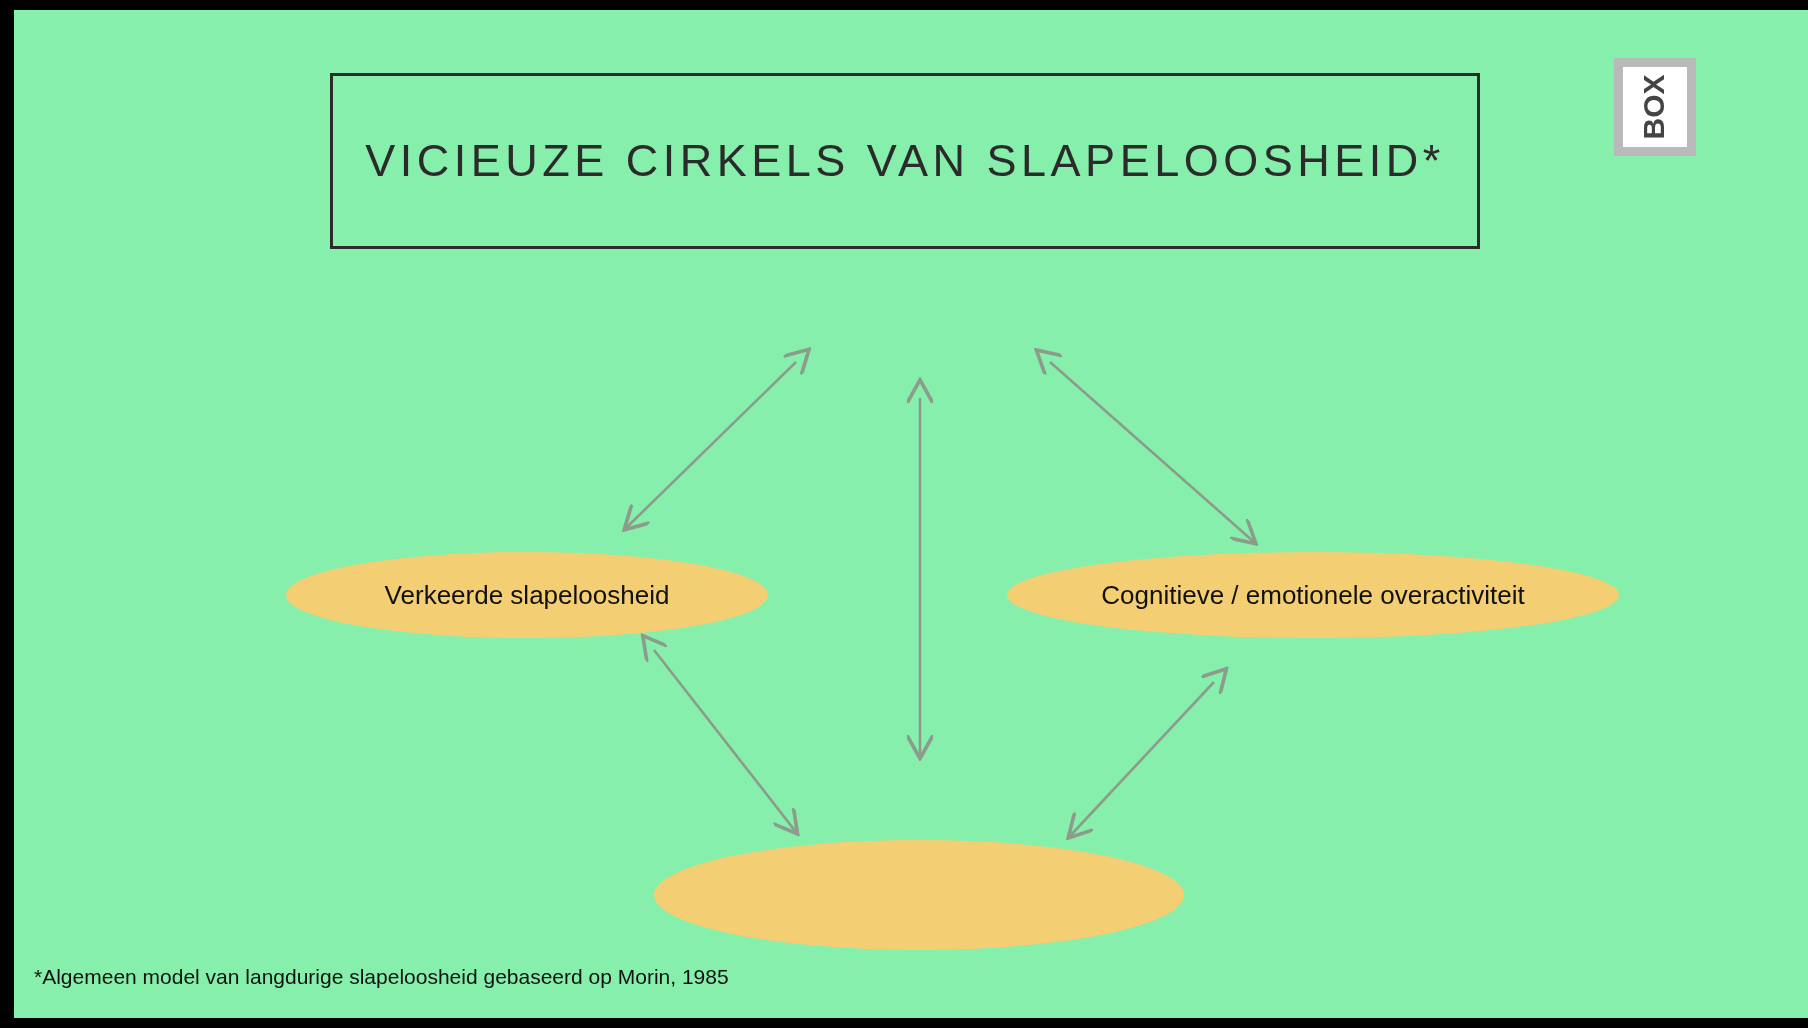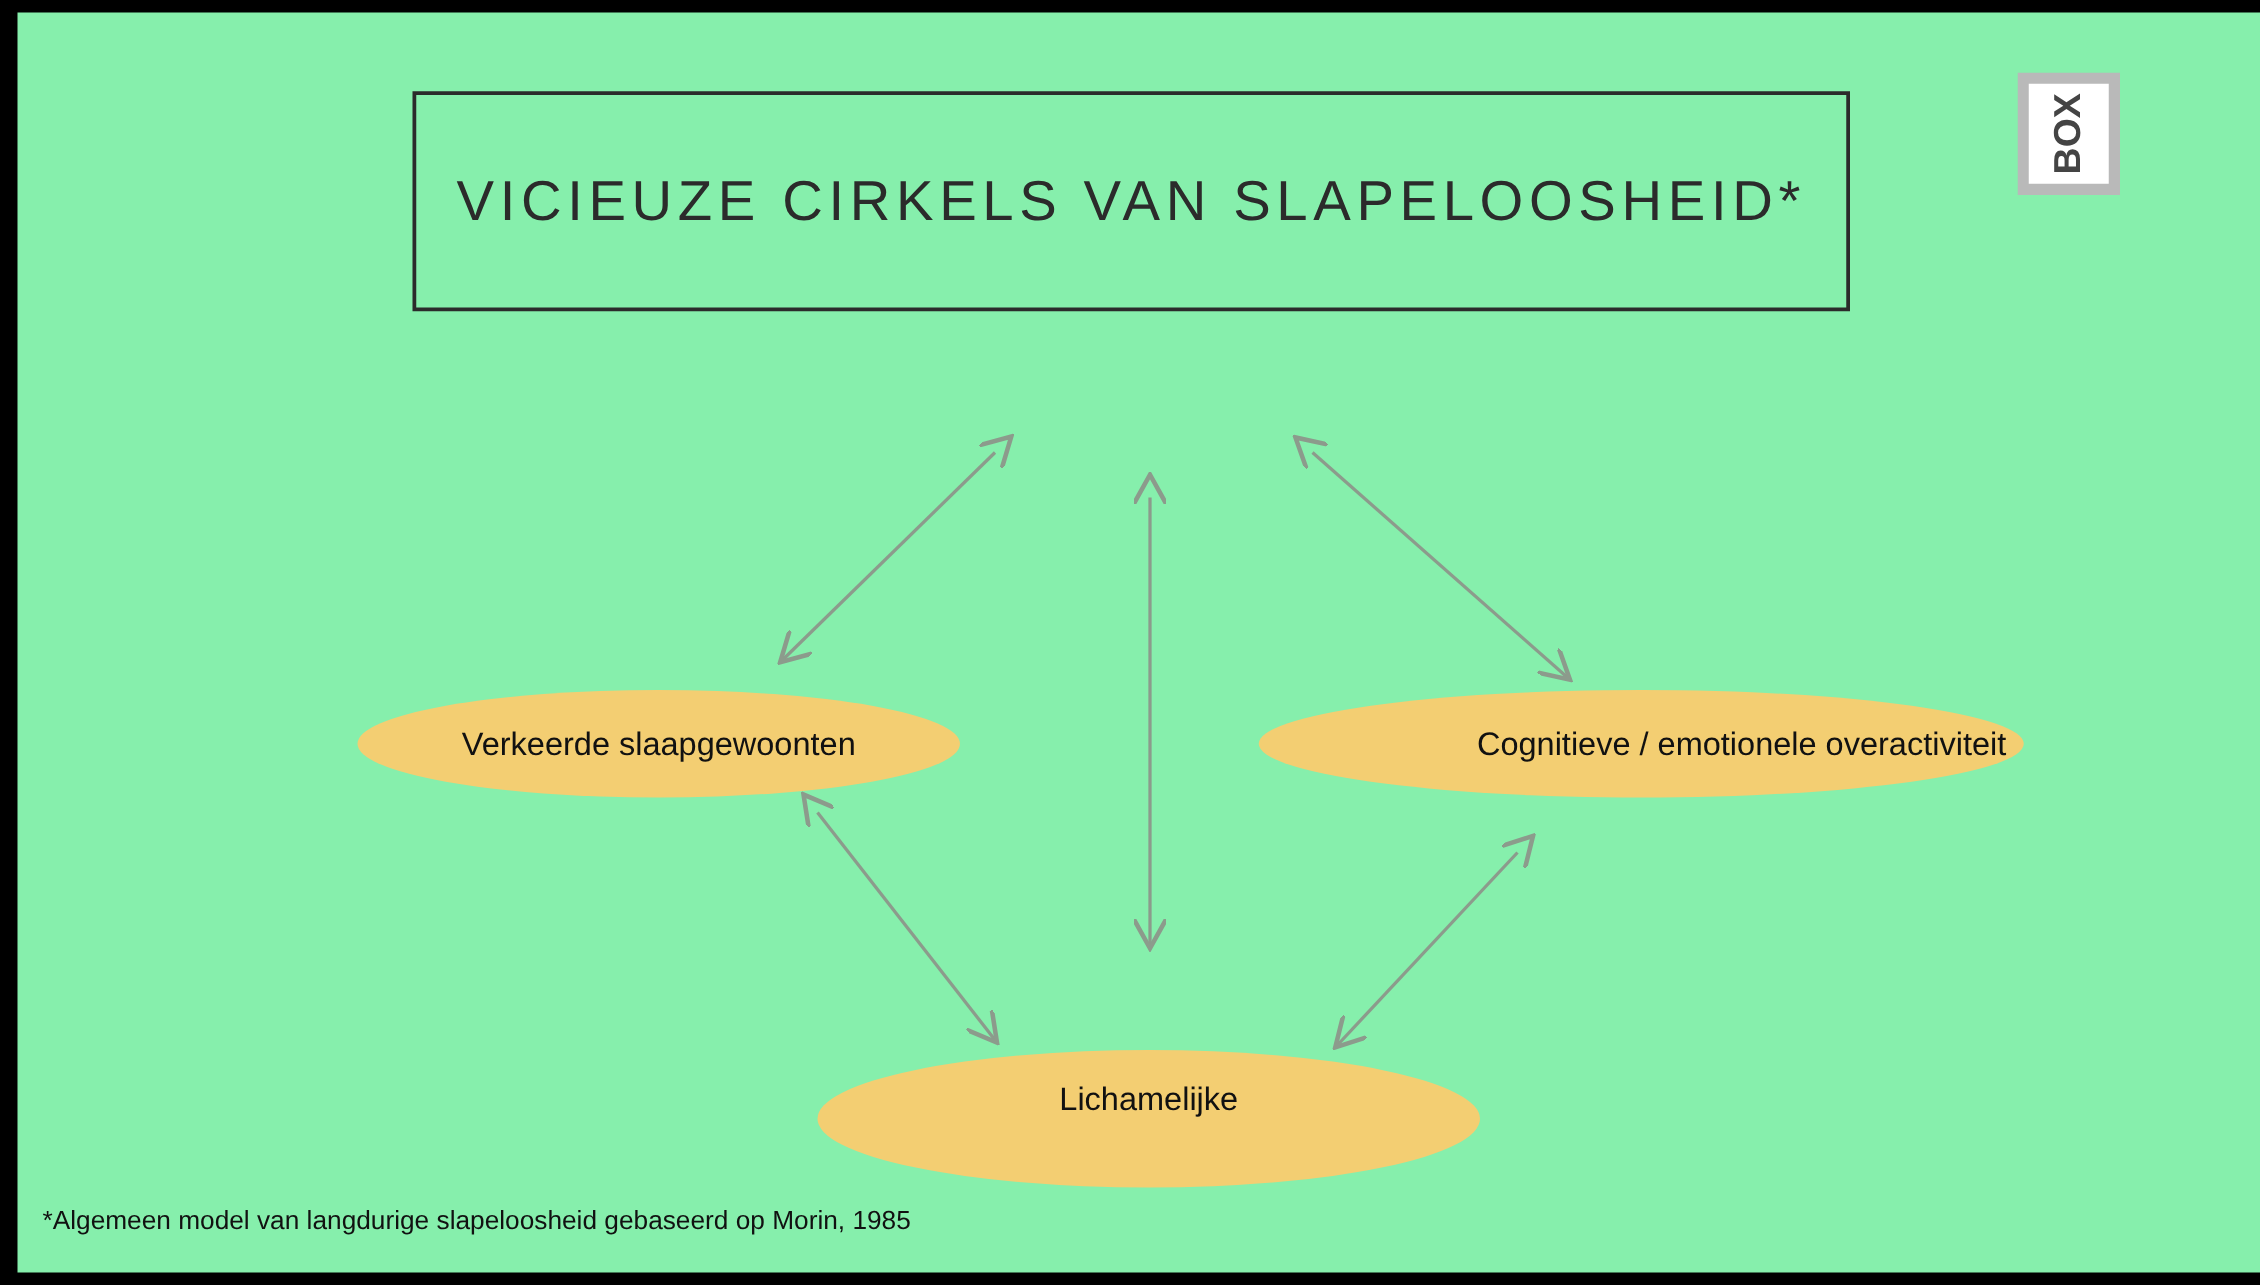--- a/index.html
+++ b/index.html
@@ -87,21 +87,20 @@
     width: 482px;
     height: 86px;
     font-size: 26px;
   }
   #node-cognitieve {
     left: 993px;
     top: 542px;
     width: 612px;
     height: 86px;
     font-size: 26px;
-    justify-content: flex-end;
   }
   #node-lichamelijke {
     left: 640px;
     top: 830px;
     width: 530px;
     height: 110px;
     font-size: 26px;
   }
   
   #footnote {
@@ -147,28 +146,28 @@
 
     <line x1="906" y1="388" x2="906" y2="746" stroke="#8c9b8c" stroke-width="2.6" marker-start="url(#arrowStart)" marker-end="url(#arrowEnd)"></line>
 
     <line x1="640" y1="640" x2="782" y2="822" stroke="#8c9b8c" stroke-width="2.6" marker-start="url(#arrowStart)" marker-end="url(#arrowEnd)"></line>
 
     <line x1="1200" y1="672" x2="1056" y2="826" stroke="#8c9b8c" stroke-width="2.6" marker-start="url(#arrowStart)" marker-end="url(#arrowEnd)"></line>
   </svg>
 
 
   <div class="node" id="node-verkeerde">
-    <span>Verkeerde slaapgewoonten</span>
+    <span>Verkeerde slapeloosheid</span>
   </div>
 
   <div class="node" id="node-cognitieve">
     <span>Cognitieve / emotionele overactiviteit</span>
   </div>
 
   <div class="node" id="node-lichamelijke">
     <span>
-      <span>Lichamelijke</span><br>
+      <br>
     </span>
   </div>
 
   <div id="footnote">*Algemeen model van langdurige slapeloosheid gebaseerd op Morin, 1985</div>
 
 </div>
 
 </body></html>

